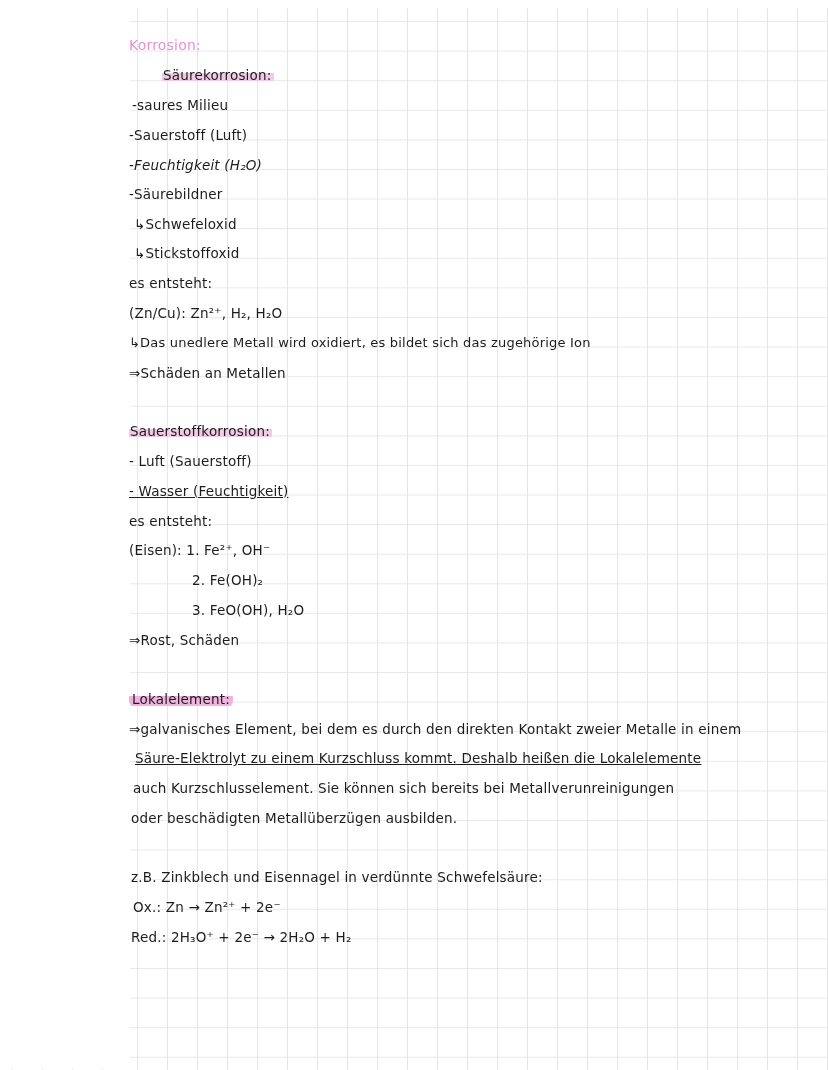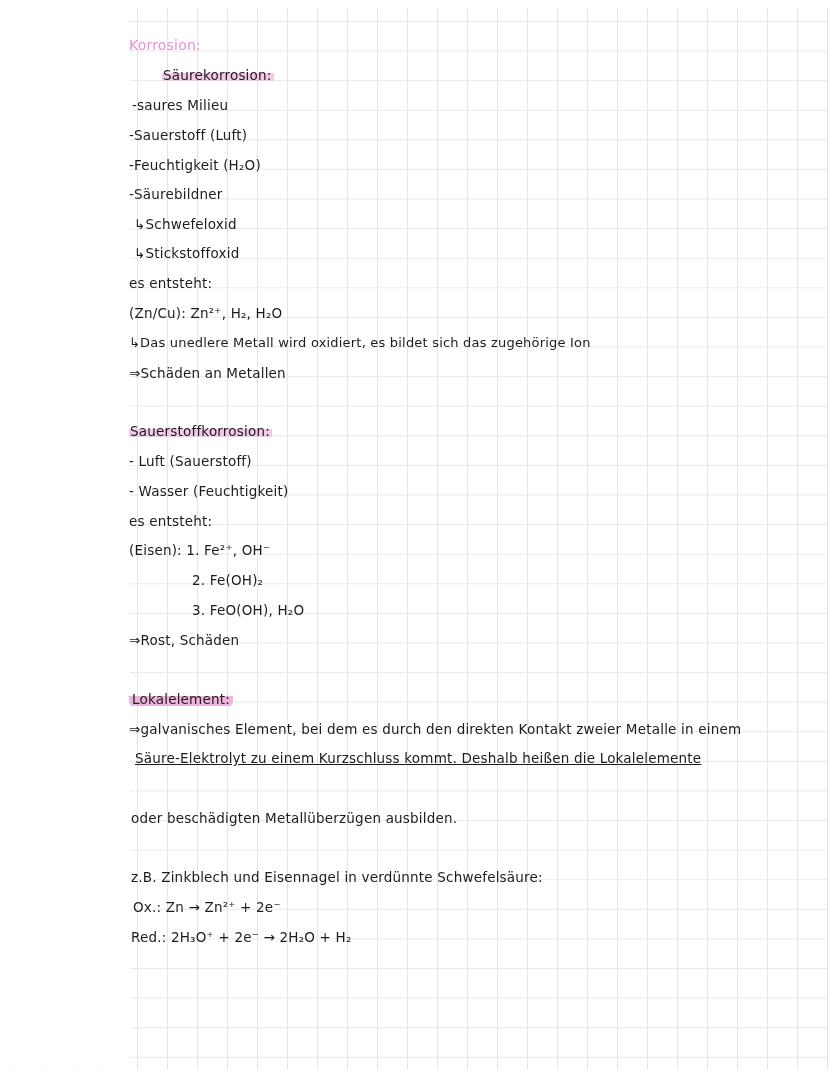--- a/index.html
+++ b/index.html
@@ -58,39 +58,40 @@
 
 <div class="page">
   <div class="grid"></div>
   <div class="margin-ticks"></div>
 
   <div class="line title-pink" style="top:28px;">Korrosion:</div>
 
   <div class="line" style="top:58px;margin-left:33px;"><span class="hl">Säurekorrosion:</span></div>
   <div class="line indent1" style="top:88px;">-saures Milieu</div>
   <div class="line" style="top:118px;">-Sauerstoff (Luft)</div>
-  <div class="line" style="top:148px;">-Feuchtigkeit (H₂O)</div>
+  <div class="line" style="top:148px;font-style:italic;">-Feuchtigkeit (H₂O)</div>
   <div class="line" style="top:177px;">-Säurebildner</div>
   <div class="line indent2" style="top:207px;">↳Schwefeloxid</div>
   <div class="line indent2" style="top:236px;">↳Stickstoffoxid</div>
   <div class="line" style="top:266px;">es entsteht:</div>
   <div class="line" style="top:296px;">(Zn/Cu): Zn²⁺, H₂, H₂O</div>
   <div class="line" style="top:326px; font-size:13px;">↳Das unedlere Metall wird oxidiert, es bildet sich das zugehörige Ion</div>
   <div class="line" style="top:356px;">⇒Schäden an Metallen</div>
 
   <div class="line" style="top:414px;"><span class="hl">Sauerstoffkorrosion:</span></div>
   <div class="line" style="top:444px;">- Luft (Sauerstoff)</div>
-  <div class="line" style="top:474px;">- Wasser (Feuchtigkeit)</div>
+  <div class="line" style="top:474px;text-decoration:underline;">- Wasser (Feuchtigkeit)</div>
   <div class="line" style="top:504px;">es entsteht:</div>
   <div class="line" style="top:533px;">(Eisen): 1. Fe²⁺, OH⁻</div>
   <div class="line indent-num" style="top:563px;">2. Fe(OH)₂</div>
   <div class="line indent-num" style="top:593px;">3. FeO(OH), H₂O</div>
   <div class="line" style="top:623px;">⇒Rost, Schäden</div>
 
   <div class="line" style="top:682px;"><span class="hl-strong">Lokalelement:</span></div>
   <div class="line para" style="top:712px;">⇒galvanisches Element, bei dem es durch den direkten Kontakt zweier Metalle in einem</div>
   <div class="line para" style="top:741px; left:135px;text-decoration:underline;">Säure-Elektrolyt zu einem Kurzschluss kommt. Deshalb heißen die Lokalelemente</div>
+  <div class="line para" style="top:771px; left:133px;">auch Kurzschlusselement. Sie können sich bereits bei Metallverunreinigungen</div>
   <div class="line para" style="top:801px; left:131px;">oder beschädigten Metallüberzügen ausbilden.</div>
 
   <div class="line" style="top:860px; left:131px;">z.B. Zinkblech und Eisennagel in verdünnte Schwefelsäure:</div>
   <div class="line" style="top:890px; left:133px;">Ox.: Zn → Zn²⁺ + 2e⁻</div>
   <div class="line" style="top:920px; left:131px;">Red.: 2H₃O⁺ + 2e⁻ → 2H₂O + H₂</div>
 </div>
 
 </body></html>

